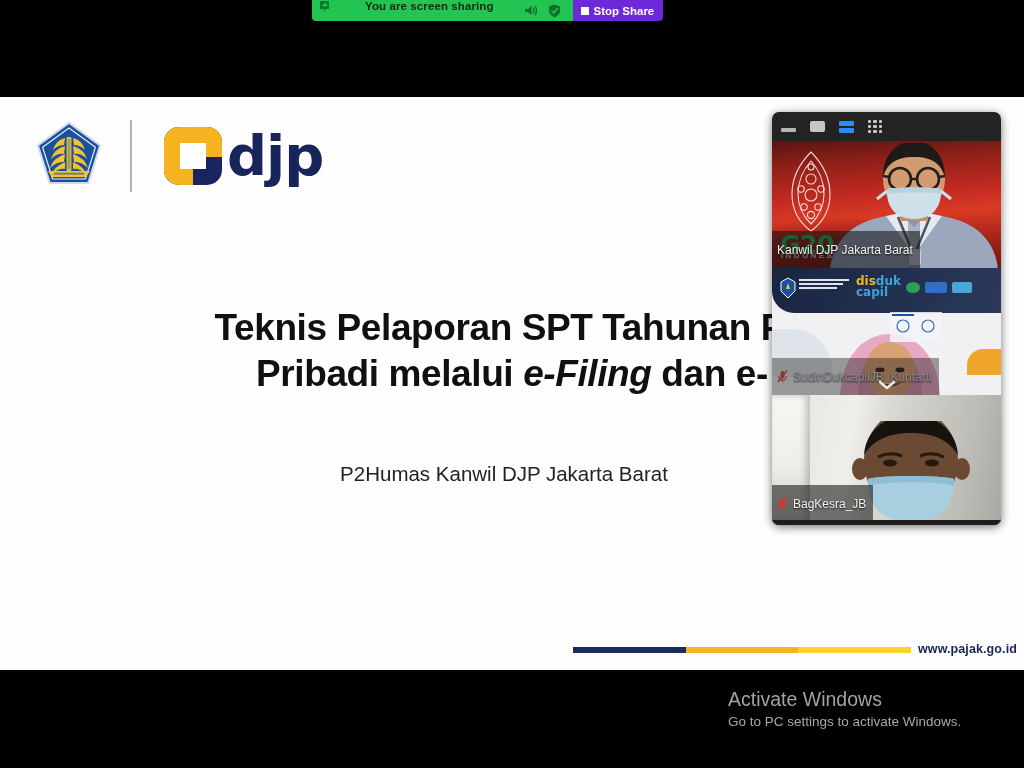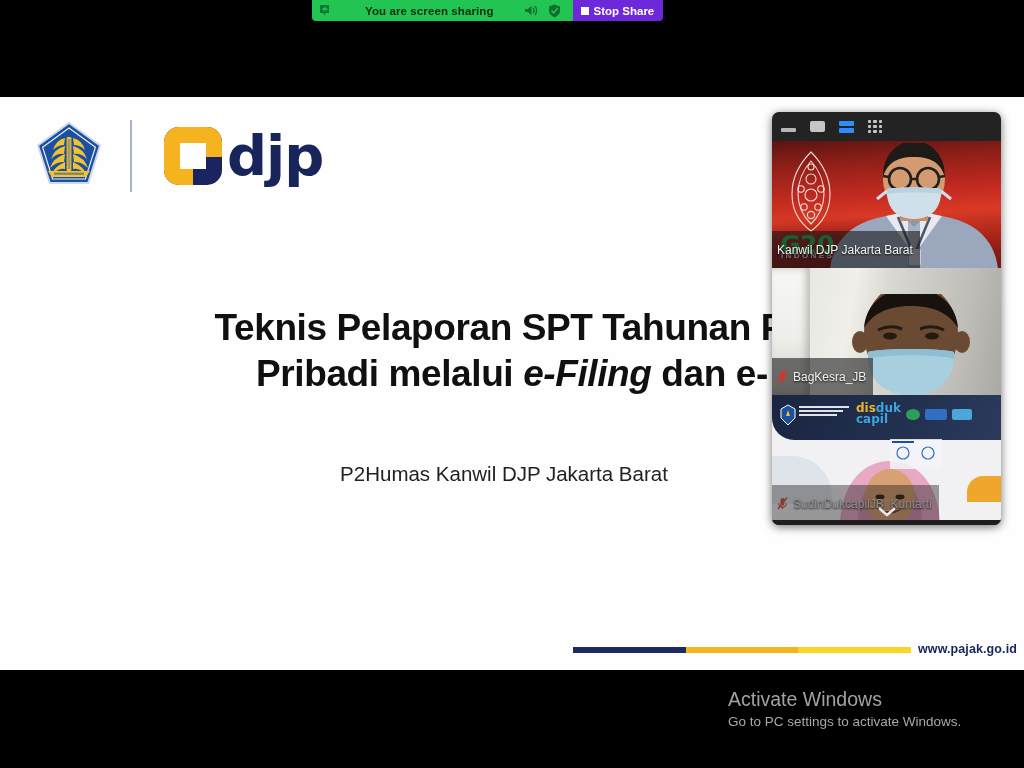--- a/index.html
+++ b/index.html
@@ -12,21 +12,21 @@
   #root { position: relative; width: 1024px; height: 768px; background: #000; }
 
   
   .share-bar {
     position: absolute; left: 312px; top: 0px;
     height: 21px; display: flex; align-items: stretch;
     border-radius: 0 0 4px 4px; overflow: hidden;
     box-shadow: 0 1px 3px rgba(0,0,0,.6);
   }
   .share-green {
-    background: #23c552; display: flex; align-items: center; gap: 8px;
+    background: #23c552; display: flex; gap: 8px;
     padding: 0 8px 0 6px;
   }
   .share-label {
     color: #0a2d12; font-size: 11.5px; font-weight: bold;
     letter-spacing: .1px; white-space: nowrap; padding: 0 22px 0 26px;
   }
   .share-icons { display: flex; align-items: center; gap: 9px; padding-right: 4px; }
   .ic { display: block; }
   .share-red {
     background: #6d28d9; display: flex; align-items: center; gap: 5px;
@@ -343,20 +343,72 @@
           <path d="M63 46 C70 44 110 44 117 46 C118 62 110 76 90 76 C70 76 62 62 63 46 Z" fill="#cfe0ea"></path>
           <path d="M63 46 C70 44 110 44 117 46 L117 51 C108 49 72 49 63 51 Z" fill="#b9d2e0"></path>
           <path d="M63 48 L53 56" stroke="#cfe0ea" stroke-width="3" fill="none"></path>
           <path d="M117 48 L127 56" stroke="#cfe0ea" stroke-width="3" fill="none"></path>
         </svg>
         <div class="nametag">
           <span>Kanwil DJP Jakarta Barat</span>
         </div>
       </div>
 
+      <div class="tile tile3">
+        <div class="bg-duk"></div>
+        <div class="duk-wave"></div>
+        <div class="duk-orange"></div>
+        <div class="duk-top"></div>
+        <svg style="position:absolute;left:8px;top:9px;width:16px;height:22px" viewBox="0 0 16 22">
+          <path d="M8 1 L15 5 V14 L8 21 L1 14 V5 Z" fill="#1b4fa0" stroke="#fff" stroke-width="1"></path>
+          <path d="M8 6 L10 12 H6 Z" fill="#f2c230"></path>
+        </svg>
+        <div style="position:absolute;left:27px;top:11px;width:52px;line-height:4px">
+          <div style="height:2px;background:#dfe3ea;width:50px;margin-bottom:2px"></div>
+          <div style="height:2px;background:#dfe3ea;width:44px;margin-bottom:2px"></div>
+          <div style="height:2px;background:#dfe3ea;width:38px"></div>
+        </div>
+        <div class="duk-logos">
+          <div>
+            <div class="duk-word"><span class="dw1">dis</span><span class="dw2">duk</span></div>
+            <div class="duk-word"><span class="dw2">capil</span></div>
+          </div>
+          <i class="chip" style="width:14px;background:#2e9e5b;border-radius:50%"></i>
+          <i class="chip" style="width:22px;background:#2f6fc4"></i>
+          <i class="chip" style="width:20px;background:#4aa8d8"></i>
+        </div>
+        <svg class="person3" viewBox="0 0 108 71">
+          <path d="M4 71 C6 34 26 10 54 10 C82 10 102 34 104 71 Z" fill="#e7a9c3"></path>
+          <path d="M22 71 C22 44 34 26 54 26 C74 26 86 44 86 71 Z" fill="#d88fb0"></path>
+          <ellipse cx="54" cy="46" rx="25" ry="28" fill="#d9a074"></ellipse>
+          <path d="M29 36 C29 20 40 12 54 12 C68 12 79 20 79 36 L79 26 C72 20 64 18 54 18 C44 18 36 20 29 26 Z" fill="#e7a9c3"></path>
+          <ellipse cx="44" cy="46" rx="4.5" ry="2.4" fill="#3a2418"></ellipse>
+          <ellipse cx="64" cy="46" rx="4.5" ry="2.4" fill="#3a2418"></ellipse>
+          <path d="M42 58 q12 9 24 0 q-12 4 -24 0 Z" fill="#7d3a3a"></path>
+        </svg>
+        <svg style="position:absolute;left:118px;top:44px;width:52px;height:30px" viewBox="0 0 52 30">
+          <rect x="0" y="0" width="52" height="30" fill="#f4f5f8" opacity=".85"></rect>
+          <circle cx="13" cy="14" r="6" fill="none" stroke="#2f6fc4" stroke-width="1.2"></circle>
+          <circle cx="38" cy="14" r="6" fill="none" stroke="#2f6fc4" stroke-width="1.2"></circle>
+          <rect x="2" y="2" width="22" height="2" fill="#1b4fa0"></rect>
+        </svg>
+        <div class="nametag">
+          <svg class="mute-ic" viewBox="0 0 11 13">
+            <path d="M5.5 1 a2 2 0 0 1 2 2 v3.5 a2 2 0 0 1 -4 0 V3 a2 2 0 0 1 2 -2 Z" fill="#8a3a33"></path>
+            <path d="M1.6 6.2 a3.9 3.9 0 0 0 7.8 0" stroke="#8a3a33" stroke-width="1.2" fill="none"></path>
+            <path d="M5.5 10.2 v2" stroke="#8a3a33" stroke-width="1.2"></path>
+            <path d="M1 12 L10 0.6" stroke="#8a3a33" stroke-width="1.6"></path>
+          </svg>
+          <span>SudinDukcapilJB_Kuntarti</span>
+        </div>
+        <svg class="chev" viewBox="0 0 18 14">
+          <path d="M2 4 L9 10 L16 4" stroke="#e8e8e8" stroke-width="2.6" fill="none" stroke-linecap="round" stroke-linejoin="round"></path>
+        </svg>
+      </div>
+
       <div class="tile tile2">
         <div class="bg-room"></div>
         <div class="room-win"></div>
         <svg class="person2" viewBox="0 0 135 101">
           <ellipse cx="67" cy="40" rx="47" ry="52" fill="#6b4a34"></ellipse>
           <path d="M20 34 C22 6 46 -6 67 -6 C88 -6 112 6 114 34 C104 18 88 12 67 12 C46 12 30 18 20 34 Z" fill="#17120e"></path>
           <ellipse cx="46" cy="42" rx="7" ry="3.4" fill="#241a12"></ellipse>
           <ellipse cx="88" cy="42" rx="7" ry="3.4" fill="#241a12"></ellipse>
           <path d="M34 36 q12 -6 24 -1" stroke="#241a12" stroke-width="3" fill="none"></path>
           <path d="M76 35 q12 -5 24 1" stroke="#241a12" stroke-width="3" fill="none"></path>
@@ -368,72 +420,20 @@
         <div class="nametag">
           <svg class="mute-ic" viewBox="0 0 11 13">
             <path d="M5.5 1 a2 2 0 0 1 2 2 v3.5 a2 2 0 0 1 -4 0 V3 a2 2 0 0 1 2 -2 Z" fill="#d9342b"></path>
             <path d="M1.6 6.2 a3.9 3.9 0 0 0 7.8 0" stroke="#d9342b" stroke-width="1.2" fill="none"></path>
             <path d="M5.5 10.2 v2" stroke="#d9342b" stroke-width="1.2"></path>
             <path d="M1 12 L10 0.6" stroke="#d9342b" stroke-width="1.6"></path>
           </svg>
           <span>BagKesra_JB</span>
         </div>
       </div>
-
-      <div class="tile tile3">
-        <div class="bg-duk"></div>
-        <div class="duk-wave"></div>
-        <div class="duk-orange"></div>
-        <div class="duk-top"></div>
-        <svg style="position:absolute;left:8px;top:9px;width:16px;height:22px" viewBox="0 0 16 22">
-          <path d="M8 1 L15 5 V14 L8 21 L1 14 V5 Z" fill="#1b4fa0" stroke="#fff" stroke-width="1"></path>
-          <path d="M8 6 L10 12 H6 Z" fill="#f2c230"></path>
-        </svg>
-        <div style="position:absolute;left:27px;top:11px;width:52px;line-height:4px">
-          <div style="height:2px;background:#dfe3ea;width:50px;margin-bottom:2px"></div>
-          <div style="height:2px;background:#dfe3ea;width:44px;margin-bottom:2px"></div>
-          <div style="height:2px;background:#dfe3ea;width:38px"></div>
-        </div>
-        <div class="duk-logos">
-          <div>
-            <div class="duk-word"><span class="dw1">dis</span><span class="dw2">duk</span></div>
-            <div class="duk-word"><span class="dw2">capil</span></div>
-          </div>
-          <i class="chip" style="width:14px;background:#2e9e5b;border-radius:50%"></i>
-          <i class="chip" style="width:22px;background:#2f6fc4"></i>
-          <i class="chip" style="width:20px;background:#4aa8d8"></i>
-        </div>
-        <svg class="person3" viewBox="0 0 108 71">
-          <path d="M4 71 C6 34 26 10 54 10 C82 10 102 34 104 71 Z" fill="#e7a9c3"></path>
-          <path d="M22 71 C22 44 34 26 54 26 C74 26 86 44 86 71 Z" fill="#d88fb0"></path>
-          <ellipse cx="54" cy="46" rx="25" ry="28" fill="#d9a074"></ellipse>
-          <path d="M29 36 C29 20 40 12 54 12 C68 12 79 20 79 36 L79 26 C72 20 64 18 54 18 C44 18 36 20 29 26 Z" fill="#e7a9c3"></path>
-          <ellipse cx="44" cy="46" rx="4.5" ry="2.4" fill="#3a2418"></ellipse>
-          <ellipse cx="64" cy="46" rx="4.5" ry="2.4" fill="#3a2418"></ellipse>
-          <path d="M42 58 q12 9 24 0 q-12 4 -24 0 Z" fill="#7d3a3a"></path>
-        </svg>
-        <svg style="position:absolute;left:118px;top:44px;width:52px;height:30px" viewBox="0 0 52 30">
-          <rect x="0" y="0" width="52" height="30" fill="#f4f5f8" opacity=".85"></rect>
-          <circle cx="13" cy="14" r="6" fill="none" stroke="#2f6fc4" stroke-width="1.2"></circle>
-          <circle cx="38" cy="14" r="6" fill="none" stroke="#2f6fc4" stroke-width="1.2"></circle>
-          <rect x="2" y="2" width="22" height="2" fill="#1b4fa0"></rect>
-        </svg>
-        <div class="nametag">
-          <svg class="mute-ic" viewBox="0 0 11 13">
-            <path d="M5.5 1 a2 2 0 0 1 2 2 v3.5 a2 2 0 0 1 -4 0 V3 a2 2 0 0 1 2 -2 Z" fill="#8a3a33"></path>
-            <path d="M1.6 6.2 a3.9 3.9 0 0 0 7.8 0" stroke="#8a3a33" stroke-width="1.2" fill="none"></path>
-            <path d="M5.5 10.2 v2" stroke="#8a3a33" stroke-width="1.2"></path>
-            <path d="M1 12 L10 0.6" stroke="#8a3a33" stroke-width="1.6"></path>
-          </svg>
-          <span>SudinDukcapilJB_Kuntarti</span>
-        </div>
-        <svg class="chev" viewBox="0 0 18 14">
-          <path d="M2 4 L9 10 L16 4" stroke="#e8e8e8" stroke-width="2.6" fill="none" stroke-linecap="round" stroke-linejoin="round"></path>
-        </svg>
-      </div>
     </div>
 
     <div class="vfoot"></div>
   </div>
 
   <div class="watermark">
     <div class="wm1">Activate Windows</div>
     <div class="wm2">Go to PC settings to activate Windows.</div>
   </div>
 

